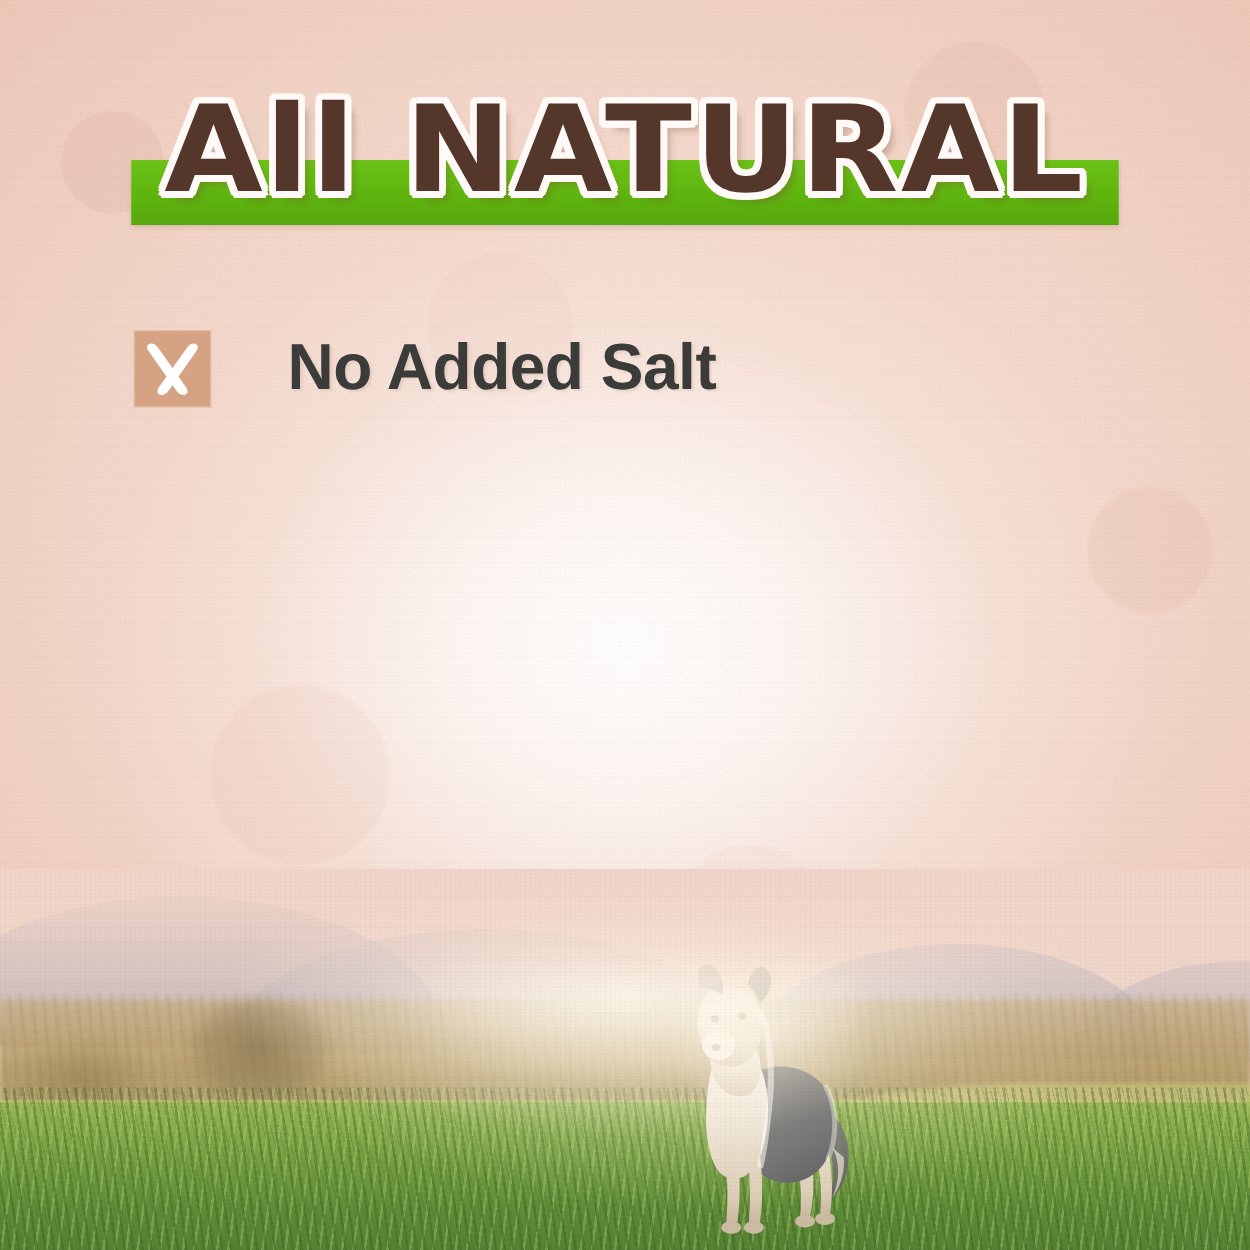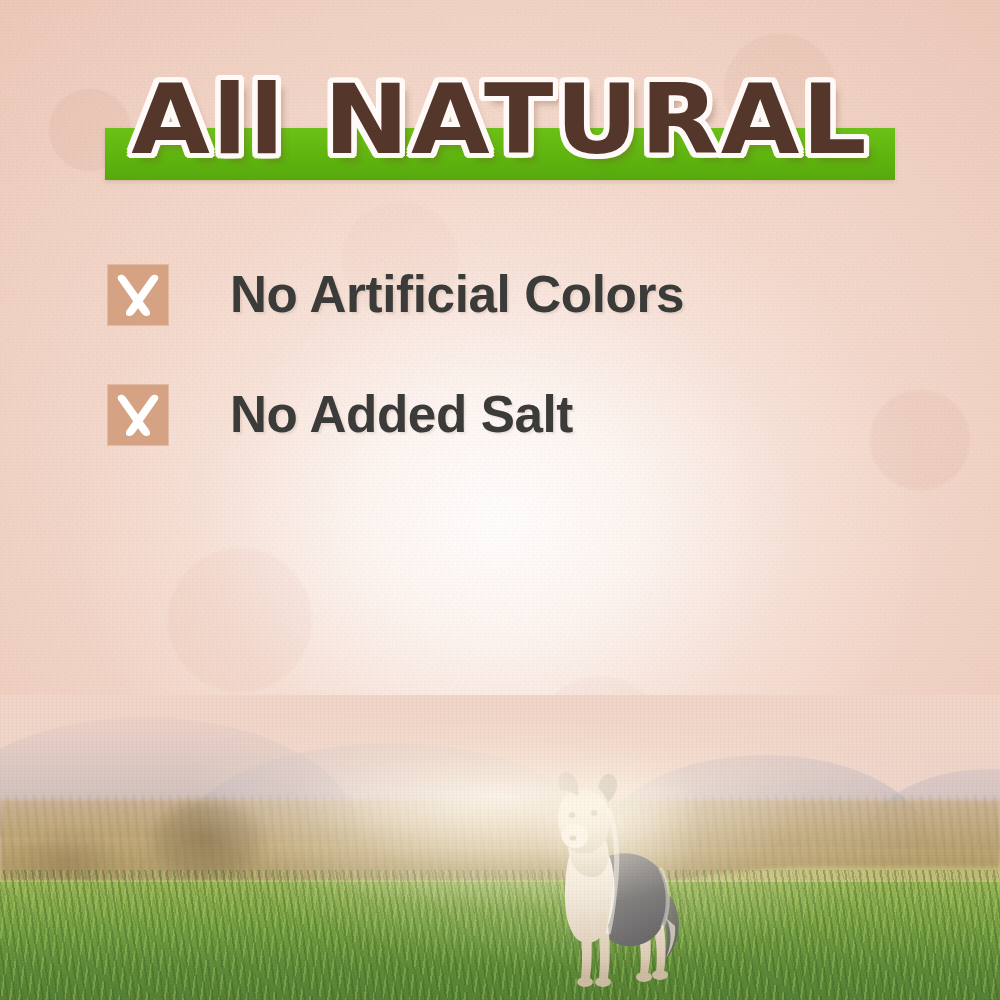--- a/index.html
+++ b/index.html
@@ -325,29 +325,20 @@
   <div class="paper-grain"></div>
   <div class="paper-mottle"></div>
 
   <div class="title-block">
     <div class="title-banner"></div>
     <div class="title-text">All NATURAL</div>
   </div>
 
   <div class="feature-list">
 
-    <div class="feature-row">
-      <span class="xbox">
-        <svg viewBox="0 0 62 62" aria-hidden="true">
-          <path d="M13 11 C16 10 18 12 20 15 L42 46 C44 49 43 52 40 52 C37 52 35 50 33 47 L12 17 C10 14 10 12 13 11 Z" fill="#ffffff"></path>
-          <path d="M49 11 C52 12 52 14 50 17 L29 47 C27 50 25 52 22 52 C19 52 18 49 20 46 L42 15 C44 12 46 10 49 11 Z" fill="#ffffff"></path>
-        </svg>
-      </span>
-      <span class="feature-label">No Artificial Colors</span>
-    </div>
 
 
 
     <div class="feature-row">
       <span class="xbox">
         <svg viewBox="0 0 62 62" aria-hidden="true">
           <path d="M13 11 C16 10 18 12 20 15 L42 46 C44 49 43 52 40 52 C37 52 35 50 33 47 L12 17 C10 14 10 12 13 11 Z" fill="#ffffff"></path>
           <path d="M49 11 C52 12 52 14 50 17 L29 47 C27 50 25 52 22 52 C19 52 18 49 20 46 L42 15 C44 12 46 10 49 11 Z" fill="#ffffff"></path>
         </svg>
       </span>

